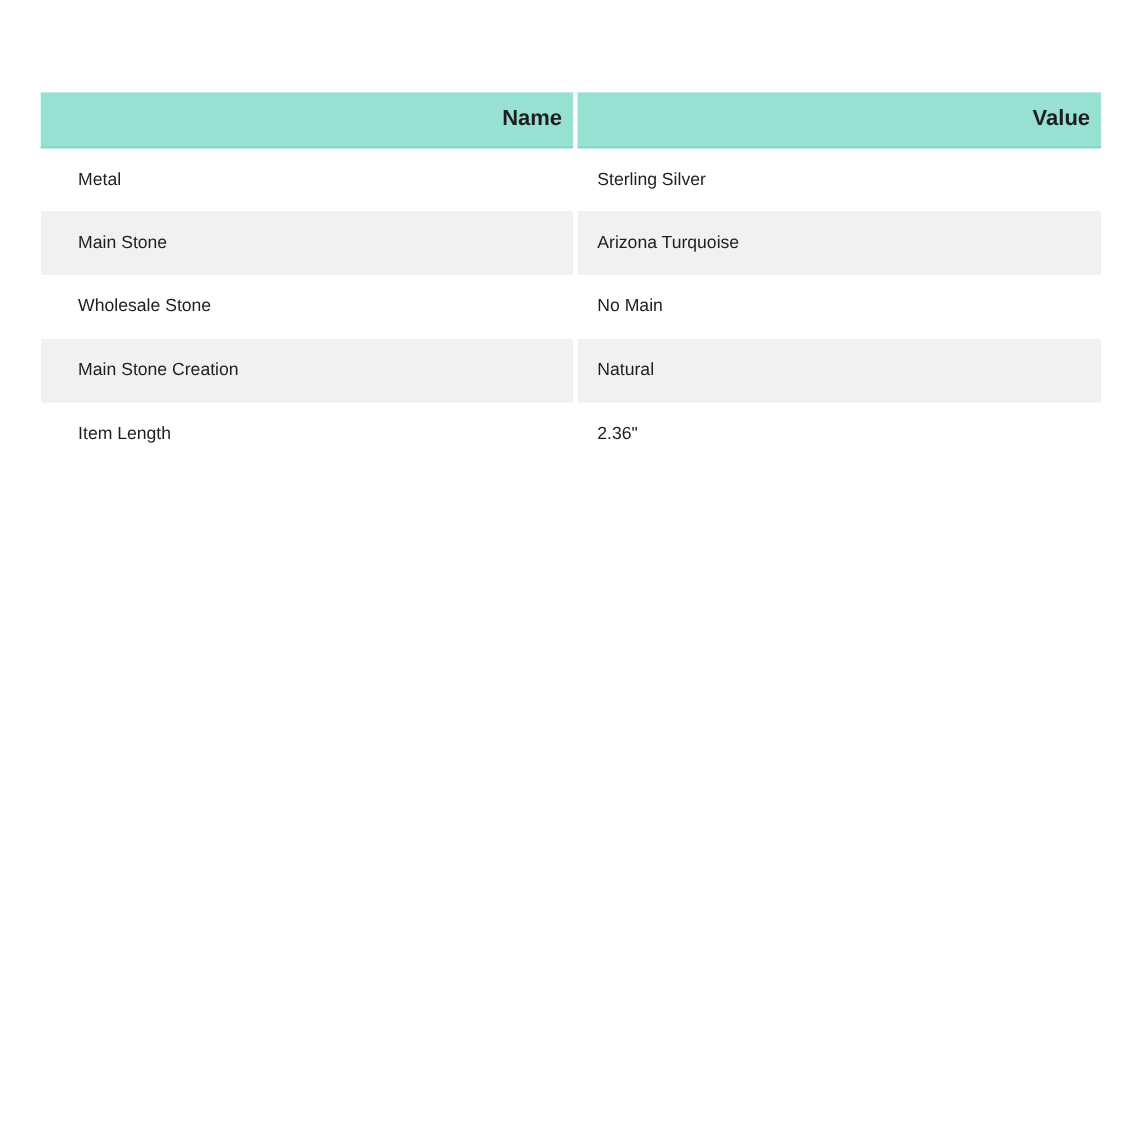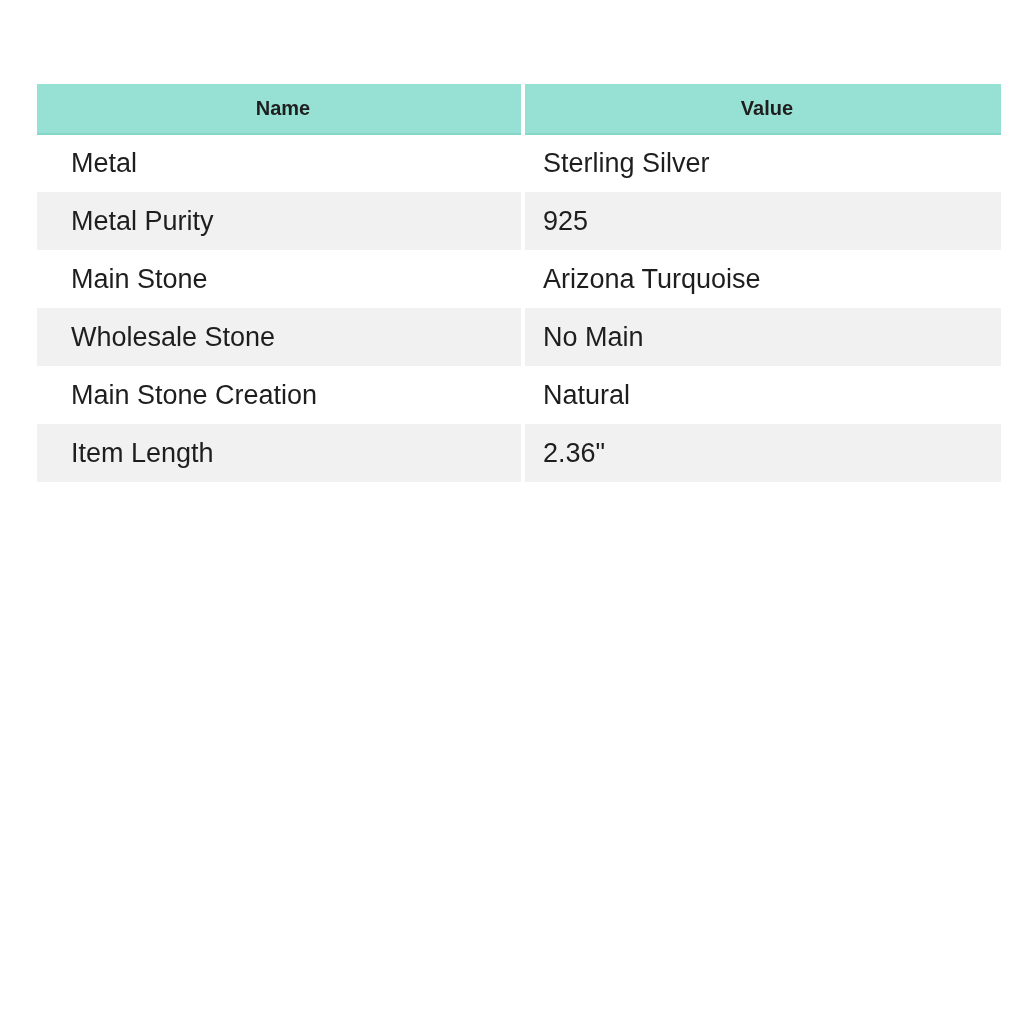--- a/index.html
+++ b/index.html
@@ -26,33 +26,33 @@
     top: 84px;
     width: 964px;
     border-collapse: collapse;
     table-layout: fixed;
   }
   .spec-table col.col-name { width: 486px; }
   .spec-table col.col-value { width: 478px; }
   .spec-table th {
     background: var(--header-bg);
     height: 50px;
-    text-align: center;
+    text-align: right;
     vertical-align: middle;
     font-size: 20px;
     font-weight: 700;
     padding: 0 10px 0 18px;
     border-bottom: 2px solid var(--header-edge);
   }
   .spec-table td {
     background: var(--row-bg);
     height: 58px;
     text-align: left;
     vertical-align: middle;
-    font-size: 27px;
+    font-size: 16px;
     font-weight: 400;
     padding: 0 10px 0 34px;
     white-space: nowrap;
     overflow: hidden;
   }
   .spec-table th.cell-value,
   .spec-table td.cell-value {
     border-left: 4px solid var(--divider);
     padding-left: 18px;
   }
@@ -73,24 +73,20 @@
       <th class="cell-name">Name</th>
       <th class="cell-value">Value</th>
     </tr>
   </thead>
   <tbody>
       <tr>
         <td class="cell-name">Metal</td>
         <td class="cell-value">Sterling Silver</td>
       </tr>
       <tr>
-        <td class="cell-name">Metal Purity</td>
-        <td class="cell-value">925</td>
-      </tr>
-      <tr>
         <td class="cell-name">Main Stone</td>
         <td class="cell-value">Arizona Turquoise</td>
       </tr>
       <tr>
         <td class="cell-name">Wholesale Stone</td>
         <td class="cell-value">No Main</td>
       </tr>
       <tr>
         <td class="cell-name">Main Stone Creation</td>
         <td class="cell-value">Natural</td>

